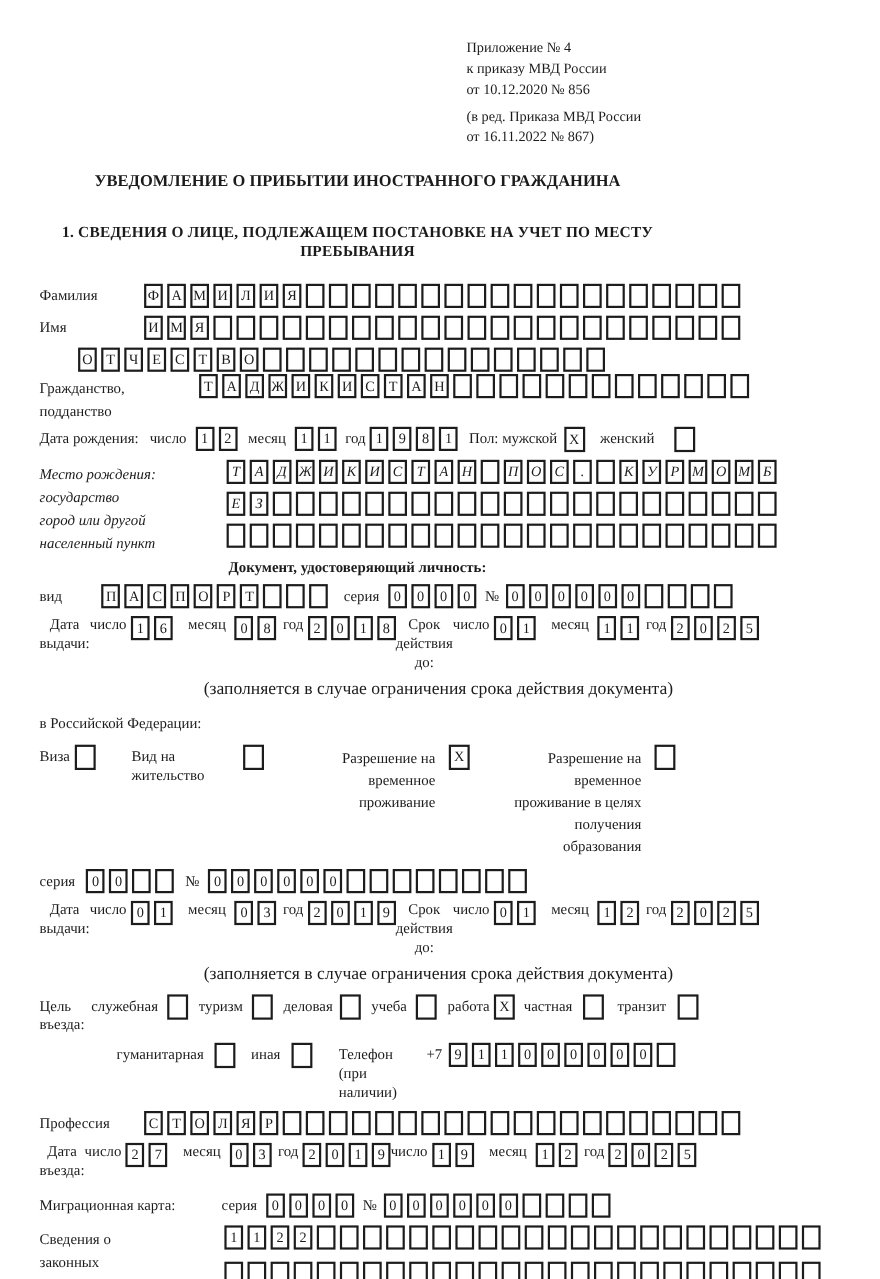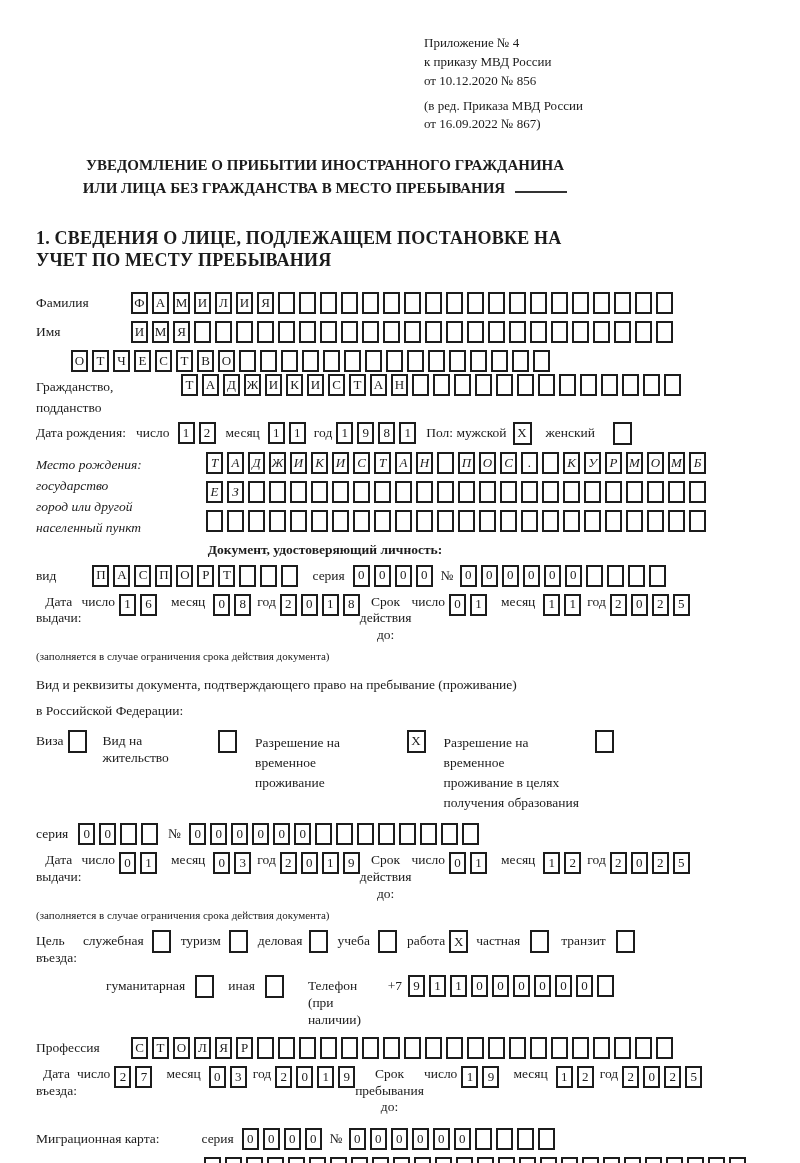--- a/index.html
+++ b/index.html
@@ -11,21 +11,21 @@
     font-size:13.5px; line-height:1.25;
   }
   .page { width:644px; height:1163px; padding:34px 30px 0 36px; }
 
   
   .appendix { margin-left:auto; width:190px; font-size:13px; line-height:1.45; }
   .appendix .rev { margin-top:6px; }
   .forma { text-align:right; font-weight:bold; font-size:14.5px; margin:16px 34px 0 0; letter-spacing:0.4px; }
   .title { text-align:center; font-weight:bold; font-size:15px; margin-top:20px; line-height:1.55; }
   .blank-line { display:inline-block; width:52px; border-bottom:2px solid #333; height:0.9em; margin-left:10px; }
-  .sec-heading { font-weight:bold; font-size:18px; margin-top:26px; margin-bottom:20px; letter-spacing:0.2px; }
+  .sec-heading { text-align:center; font-weight:bold; font-size:14px; margin-top:26px; margin-bottom:20px; letter-spacing:0.2px; }
 
   
   .cells { display:inline-flex; gap:4px; align-items:flex-start; flex-wrap:nowrap; }
   .cell {
     width:17px; height:22px; flex:none; background:#fff;
     border:2px solid #1c1c1c;
     display:inline-flex; align-items:center; justify-content:center;
     font-size:13px; font-family:"Liberation Serif", serif;
   }
   .cb .cell { width:19px; height:23px; }
@@ -49,29 +49,29 @@
   
   .doc-heading { text-align:center; font-weight:bold; margin:4px 0 6px 0; }
 
   
   .datepair { display:flex; margin-top:2px; }
   .dp { display:flex; flex-direction:row; }
   .dp-left { width:372px; }
   .dp-right { flex:1; }
   .dp-title { text-align:center; margin-bottom:3px; }
   .dp-cells { display:flex; align-items:flex-start; }
-  .validity-note { font-size:11px; margin:3px 2px 8px 0; }
+  .validity-note { text-align:right; font-size:16px; margin:3px 2px 8px 0; }
 
   .para { line-height:26px; }
 
   
-  .permit-row { display:flex; align-items:flex-start; margin:6px 0 10px 0; }
+  .permit-row { display:flex; align-items:flex-start; margin:6px 0 10px 0;gap:17px; }
   .permit-item { display:flex; align-items:flex-start; }
   .permit-item .txt { padding-top:3px; }
-  .permit-item .txt.center { text-align:left; line-height:20px; }
+  .permit-item .txt.center { text-align:right; line-height:20px; }
 
   .purpose-row { display:flex; align-items:flex-start; margin-bottom:8px; }
   .purpose-item { display:flex; align-items:flex-start; }
   .purpose-item .txt { padding-top:3px; }
 
   
   .legal { display:flex; margin-top:4px; }
   .legal-lbls { width:168px; flex:none; line-height:21.5px; padding-top:2px; }
   .legal-cells .cells { display:flex; margin-bottom:11px; }
 </style>
@@ -79,28 +79,27 @@
 <body>
 
 <div class="page">
 
   <div class="appendix">
     <div>Приложение № 4</div>
     <div>к приказу МВД России</div>
     <div>от 10.12.2020 № 856</div>
     <div class="rev">
       <div>(в ред. Приказа МВД России</div>
-      <div>от 16.09.2022 № 867)</div>
+      <div>от 16.11.2022 № 867)</div>
     </div>
   </div>
 
 
   <div class="title">
     <div>УВЕДОМЛЕНИЕ О ПРИБЫТИИ ИНОСТРАННОГО ГРАЖДАНИНА</div>
-    <div><span>ИЛИ ЛИЦА БЕЗ ГРАЖДАНСТВА В МЕСТО ПРЕБЫВАНИЯ</span><span class="blank-line"></span></div>
   </div>
 
   <div class="sec-heading">1. СВЕДЕНИЯ О ЛИЦЕ, ПОДЛЕЖАЩЕМ ПОСТАНОВКЕ НА УЧЕТ ПО МЕСТУ ПРЕБЫВАНИЯ</div>
 
   <div class="row">
     <div class="lbl w95">Фамилия</div>
     <div class="cells">
         <span class="cell">Ф</span>
         <span class="cell">А</span>
         <span class="cell">М</span>
@@ -419,21 +418,20 @@
             <span class="cell">2</span>
             <span class="cell">0</span>
             <span class="cell">2</span>
             <span class="cell">5</span>
           </span>
       </div>
     </div>
   </div>
   <div class="validity-note">(заполняется в случае ограничения срока действия документа)</div>
 
-  <div class="para">Вид и реквизиты документа, подтверждающего право на пребывание (проживание)</div>
   <div class="para">в Российской Федерации:</div>
 
   <div class="permit-row">
     <div class="permit-item">
       <span class="txt">Виза</span>
       <span class="cells cb gap4">
           <span class="cell"></span>
         </span>
     </div>
     <div class="permit-item" style="margin-left:16px;">
@@ -662,21 +660,20 @@
         <span class="t gap6">год</span>
         <span class="cells gap4">
             <span class="cell">2</span>
             <span class="cell">0</span>
             <span class="cell">1</span>
             <span class="cell">9</span>
           </span>
       </div>
     </div>
     <div class="dp dp-right">
-      <div class="dp-title">Срок пребывания до:</div>
       <div class="dp-cells">
         <span class="t">число</span>
         <span class="cells gap4">
             <span class="cell">1</span>
             <span class="cell">9</span>
           </span>
         <span class="t gap14">месяц</span>
         <span class="cells gap8">
             <span class="cell">1</span>
             <span class="cell">2</span>

